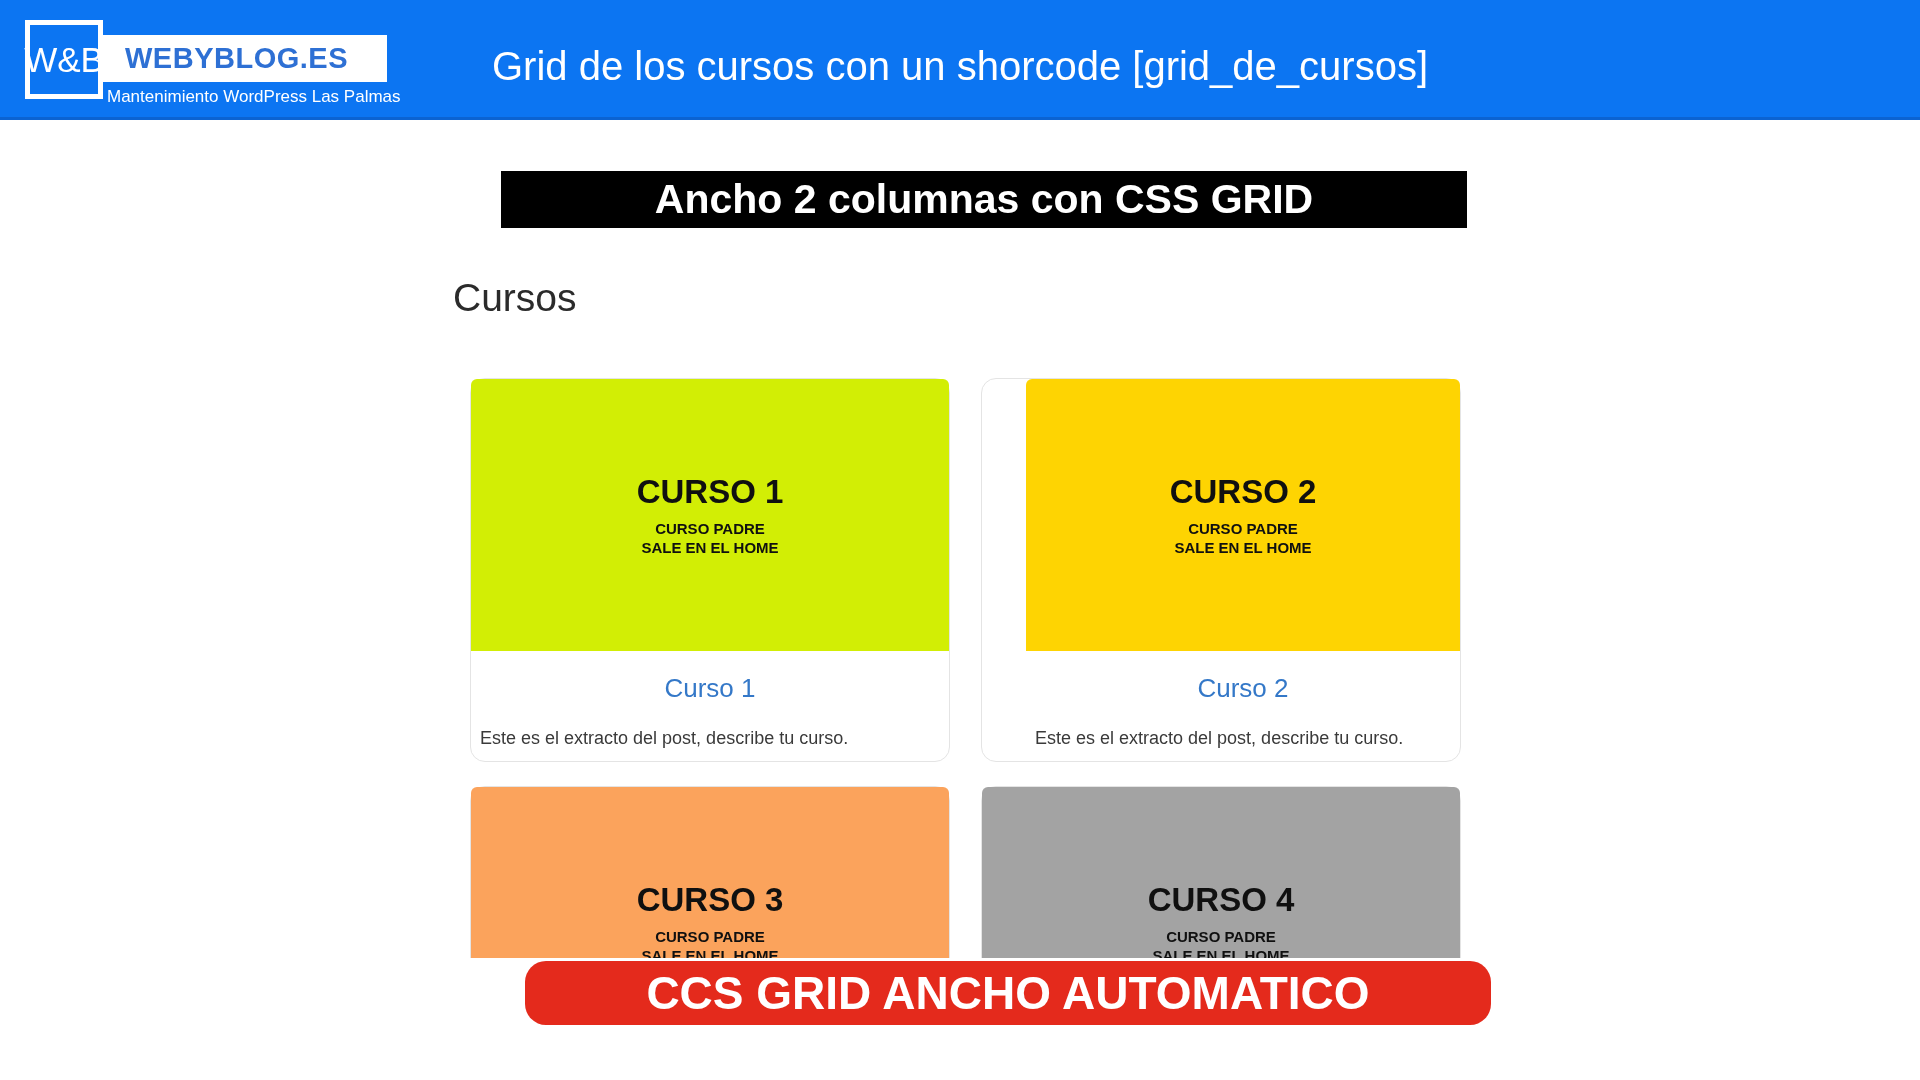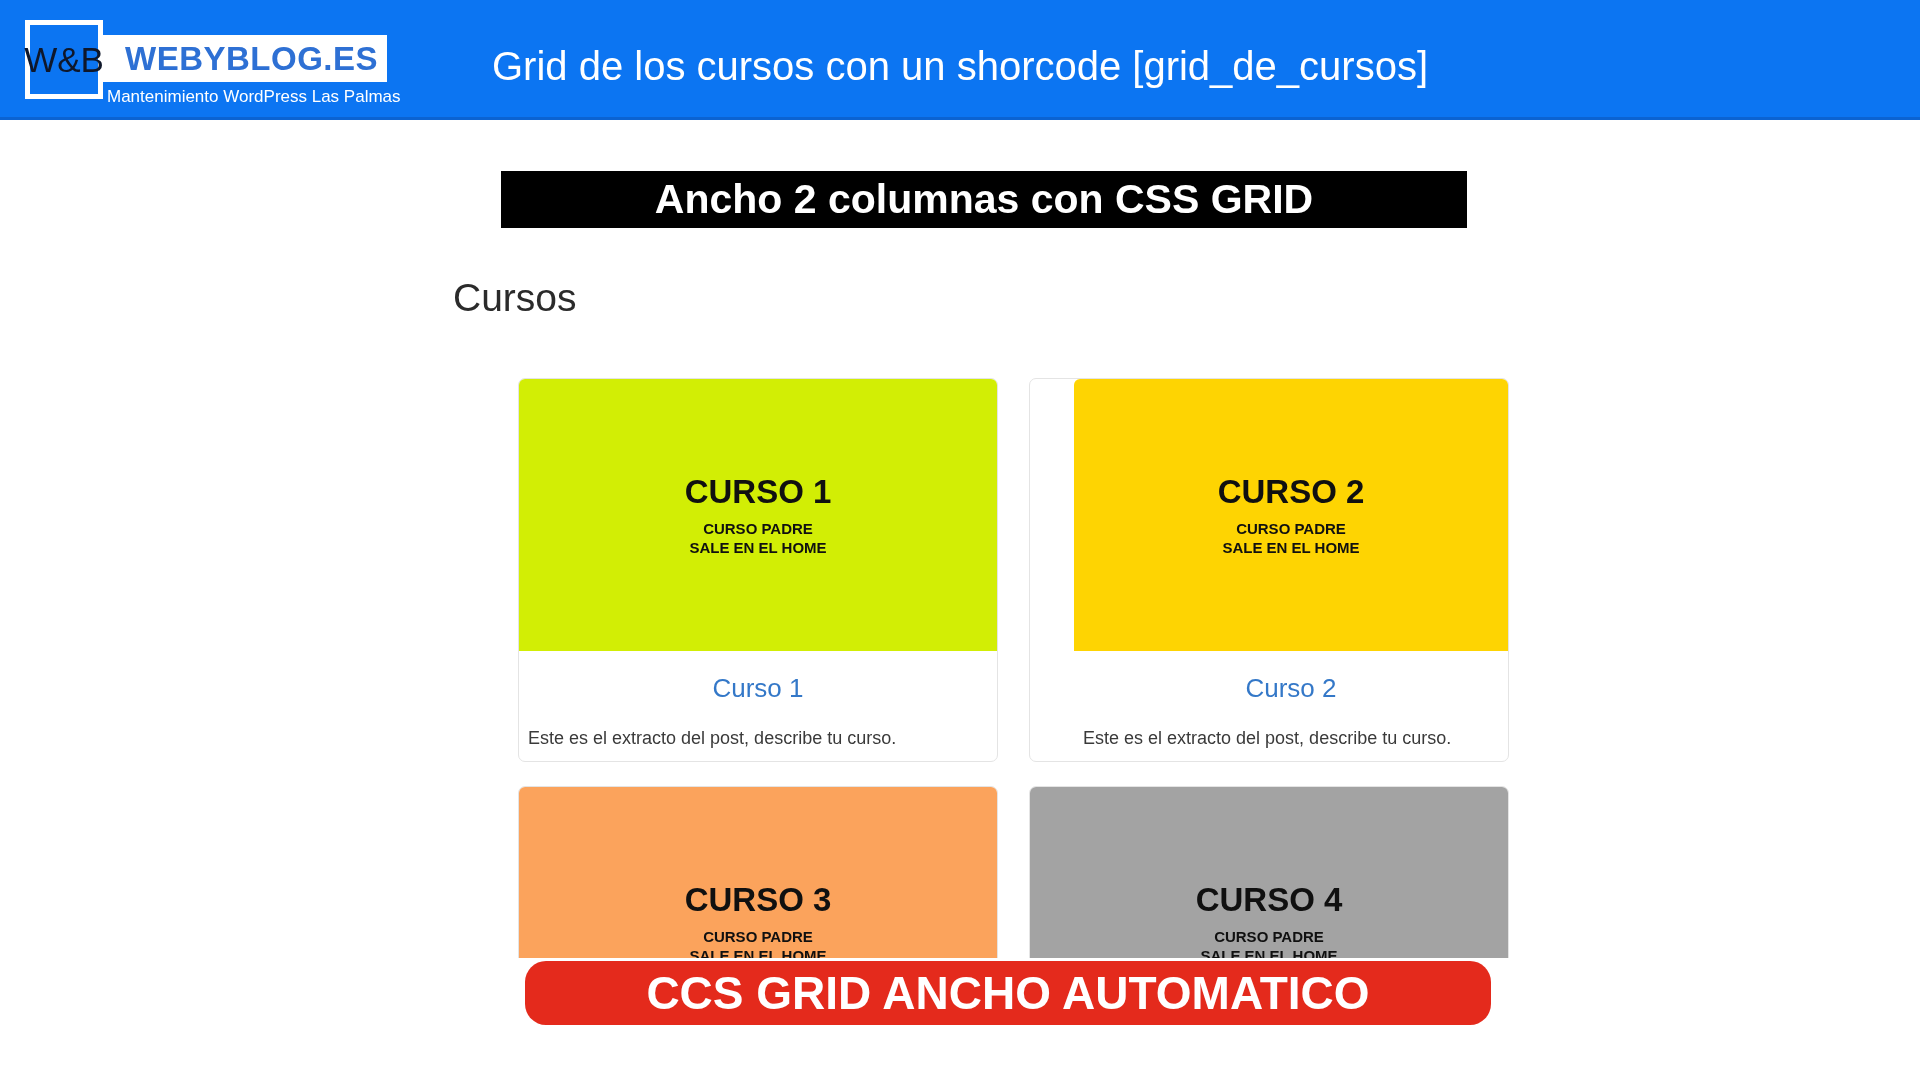--- a/index.html
+++ b/index.html
@@ -12,26 +12,26 @@
   
   .top-bar {
     position:absolute; left:0; top:0; width:1920px; height:120px;
     background:#0c75f2; border-bottom:3px solid #0b63d2;
   }
   .logo { position:absolute; left:0; top:0; width:420px; height:120px; display:block; cursor:pointer; }
   .logo-plate {
     position:absolute; left:98px; top:35px; width:289px; height:47px;
     background:#ffffff; display:flex; align-items:center; padding-left:27px;
   }
-  .logo-sitename { font-size:33px; font-weight:700; color:#2e70d4; letter-spacing:0.5px; }
+  .logo-sitename { font-size:29px; font-weight:700; color:#2e70d4; letter-spacing:0.5px; }
   .logo-badge {
     position:absolute; left:25px; top:20px; width:78px; height:79px;
     border:5px solid #ffffff; background:#0c75f2;
     display:flex; align-items:center; justify-content:center;
-    font-size:35px; color:#0f172a;
+    font-size:35px; color:#ffffff;
   }
   .logo-tagline { position:absolute; left:107px; top:87px; font-size:17px; color:#ffffff; }
   .header-title {
     position:absolute; left:0; right:0; top:44px; text-align:center;
     font-size:40px; font-weight:400; color:#ffffff;
   }
 
   
   .black-banner {
     position:absolute; left:501px; top:171px; width:966px; height:57px;
@@ -42,21 +42,21 @@
 
   
   .cursos-heading {
     position:absolute; left:453px; top:276px;
     font-size:39px; font-weight:400; color:#2b2b2b;
   }
 
   
   .card {
     position:absolute; width:480px; background:#ffffff;
-    border:1px solid #e4e4e4; border-radius:7px;margin-left:48px;
+    border:1px solid #e4e4e4; border-radius:15px;
   }
   .card-img {
     display:flex; flex-direction:column; align-items:center; justify-content:center;
     height:272px; border-radius:6px 6px 0 0; cursor:pointer; text-decoration:none;
   }
   .img-title { font-size:33px; font-weight:700; color:#101010; margin-bottom:8px; }
   .img-sub { font-size:15px; font-weight:700; color:#101010; line-height:1.3; }
   .card-body { padding:22px 9px 12px; }
   .card-link {
     display:block; text-align:center; font-size:26px; color:#3478c8;

